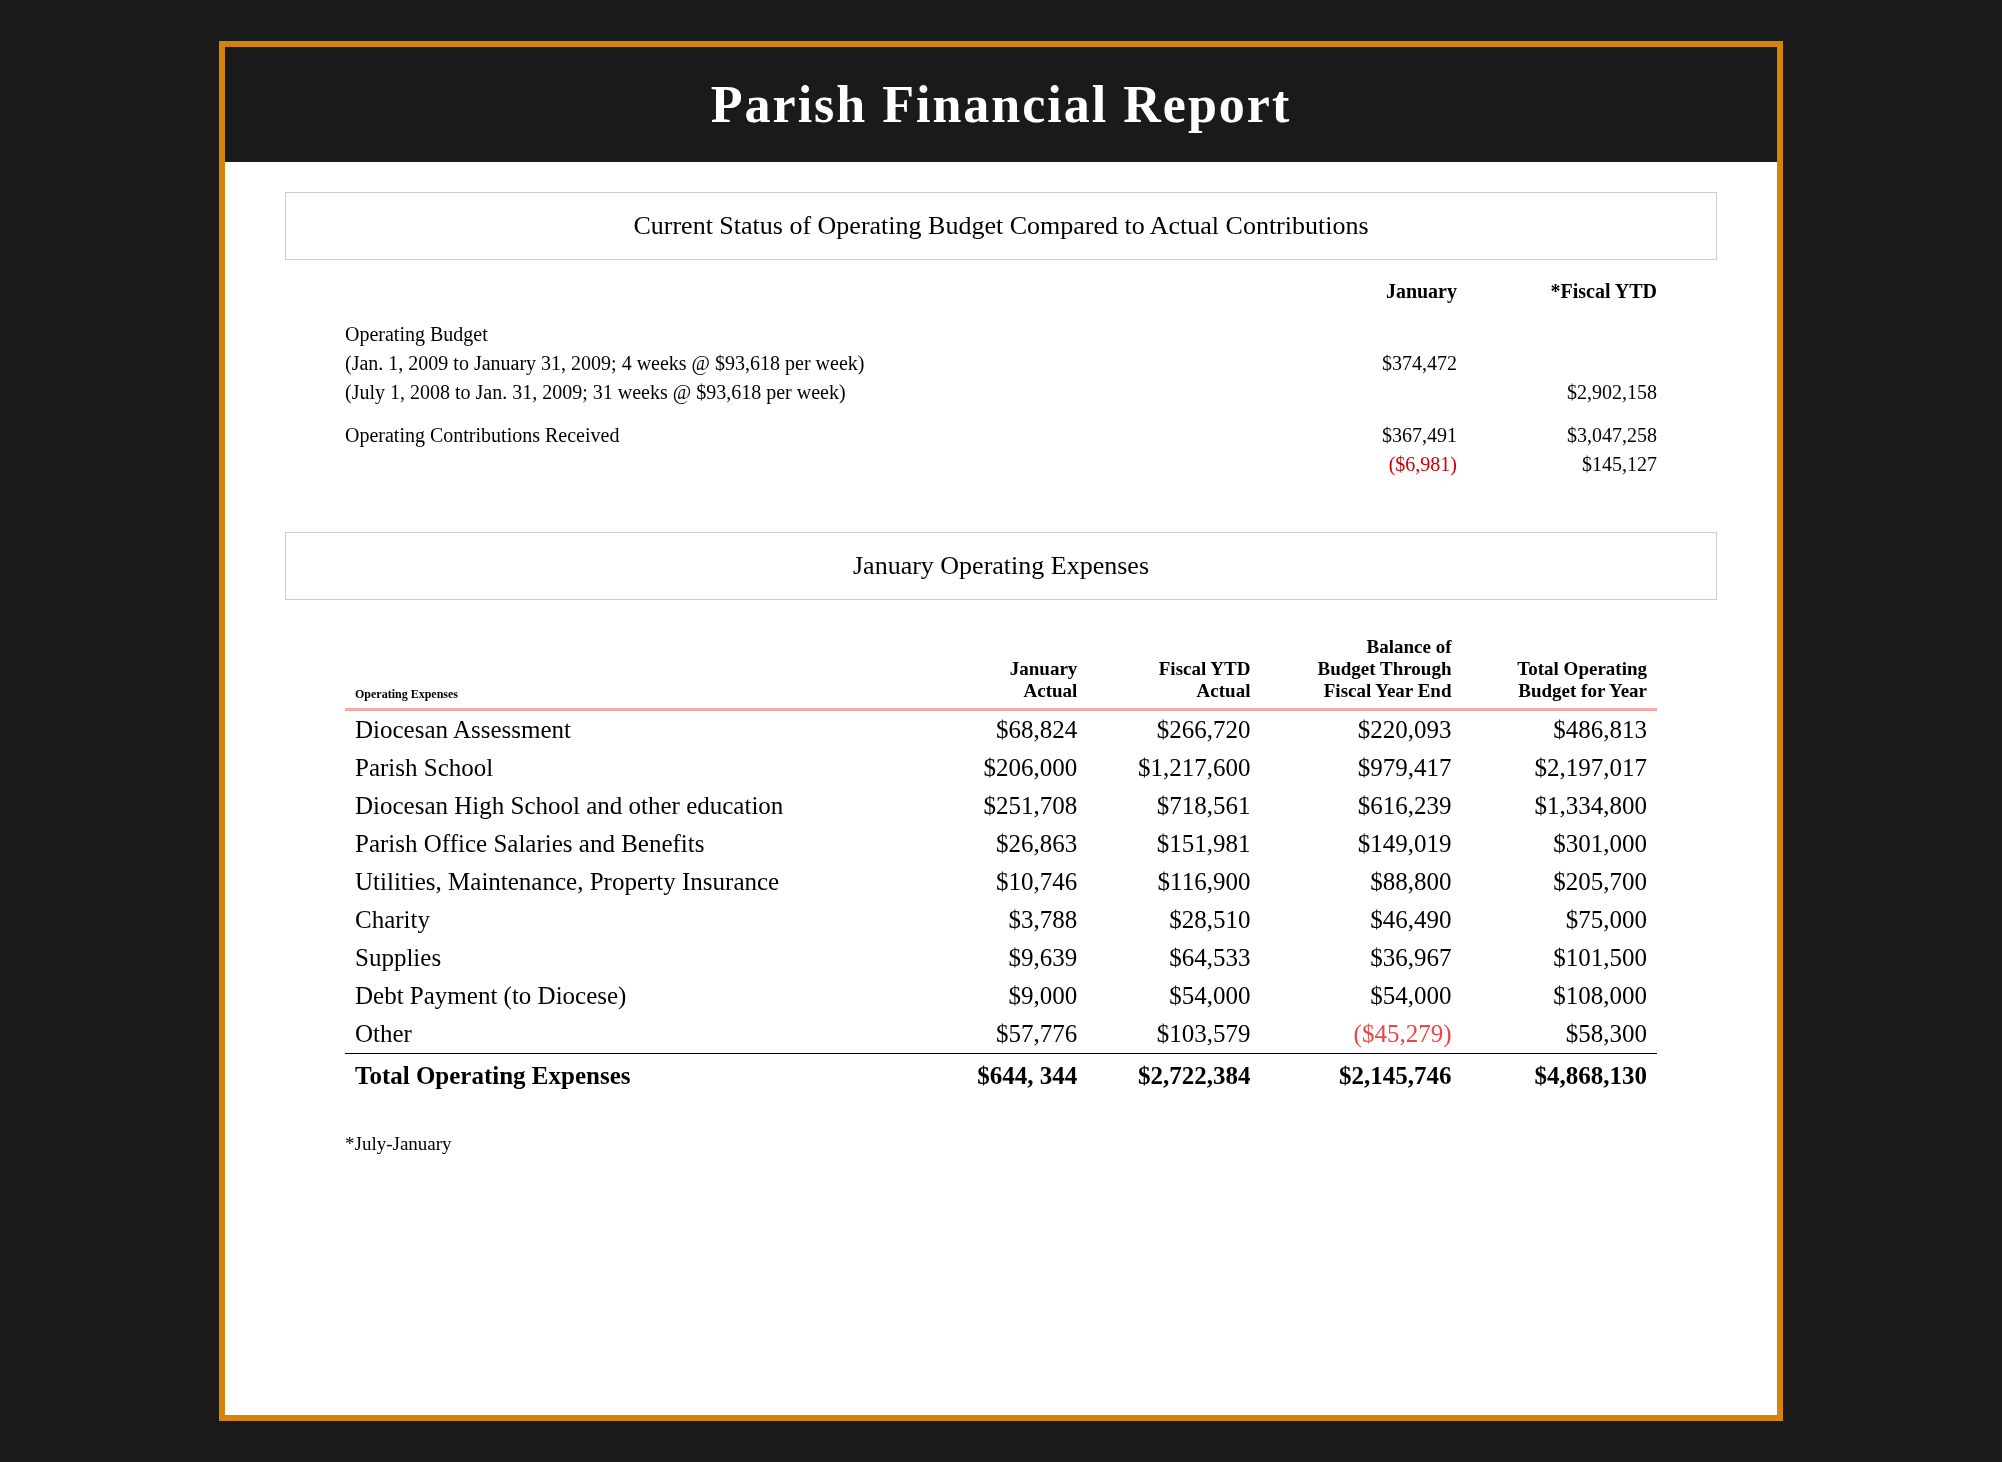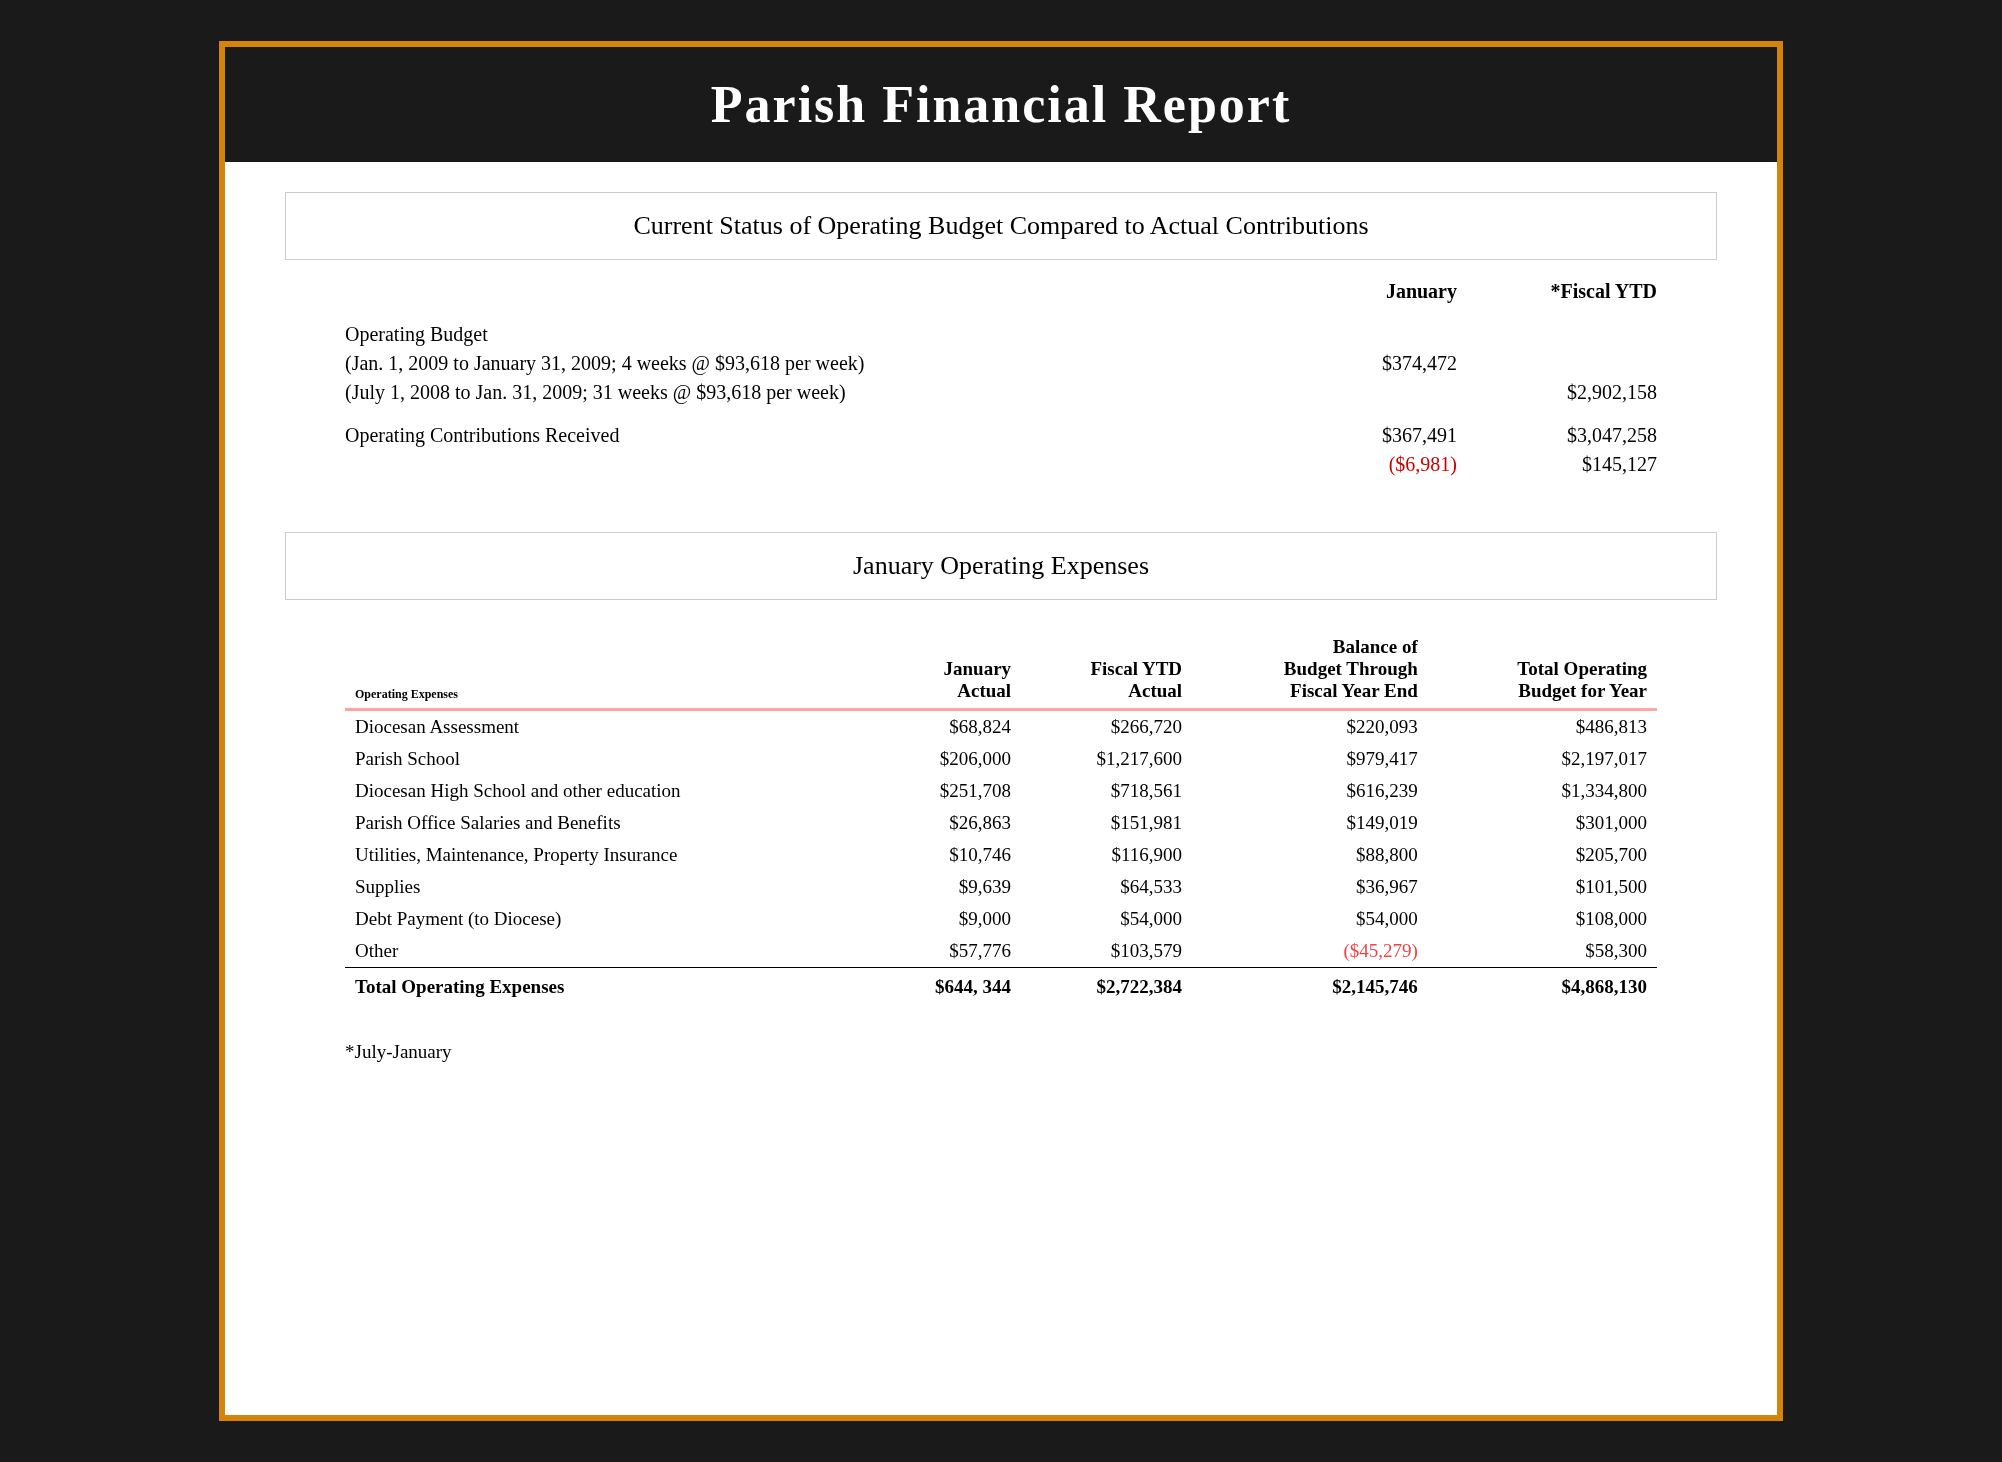--- a/index.html
+++ b/index.html
@@ -97,21 +97,21 @@
       text-align: right;
       padding: 6px 10px;
       vertical-align: bottom;
       border-bottom: 3px solid #fca5a5;
     }
     .expenses-table th.label-col {
       text-align: left;
       font-size: 12px;
     }
     .expenses-table td {
-      font-size: 19px;
+      font-size: 25px;
       text-align: right;
       padding: 5px 10px;
       vertical-align: top;
     }
     .expenses-table td.label-col {
       text-align: left;
     }
     .expenses-table tr.total-row td {
       font-weight: bold;
       border-top: 1px solid #000;
@@ -246,20 +246,27 @@
               <td>$301,000</td>
             </tr>
             <tr>
               <td class="label-col">Utilities, Maintenance, Property Insurance</td>
               <td>$10,746</td>
               <td>$116,900</td>
               <td>$88,800</td>
               <td>$205,700</td>
             </tr>
             <tr>
+              <td class="label-col">Charity</td>
+              <td>$3,788</td>
+              <td>$28,510</td>
+              <td>$46,490</td>
+              <td>$75,000</td>
+            </tr>
+            <tr>
               <td class="label-col">Supplies</td>
               <td>$9,639</td>
               <td>$64,533</td>
               <td>$36,967</td>
               <td>$101,500</td>
             </tr>
             <tr>
               <td class="label-col">Debt Payment (to Diocese)</td>
               <td>$9,000</td>
               <td>$54,000</td>

